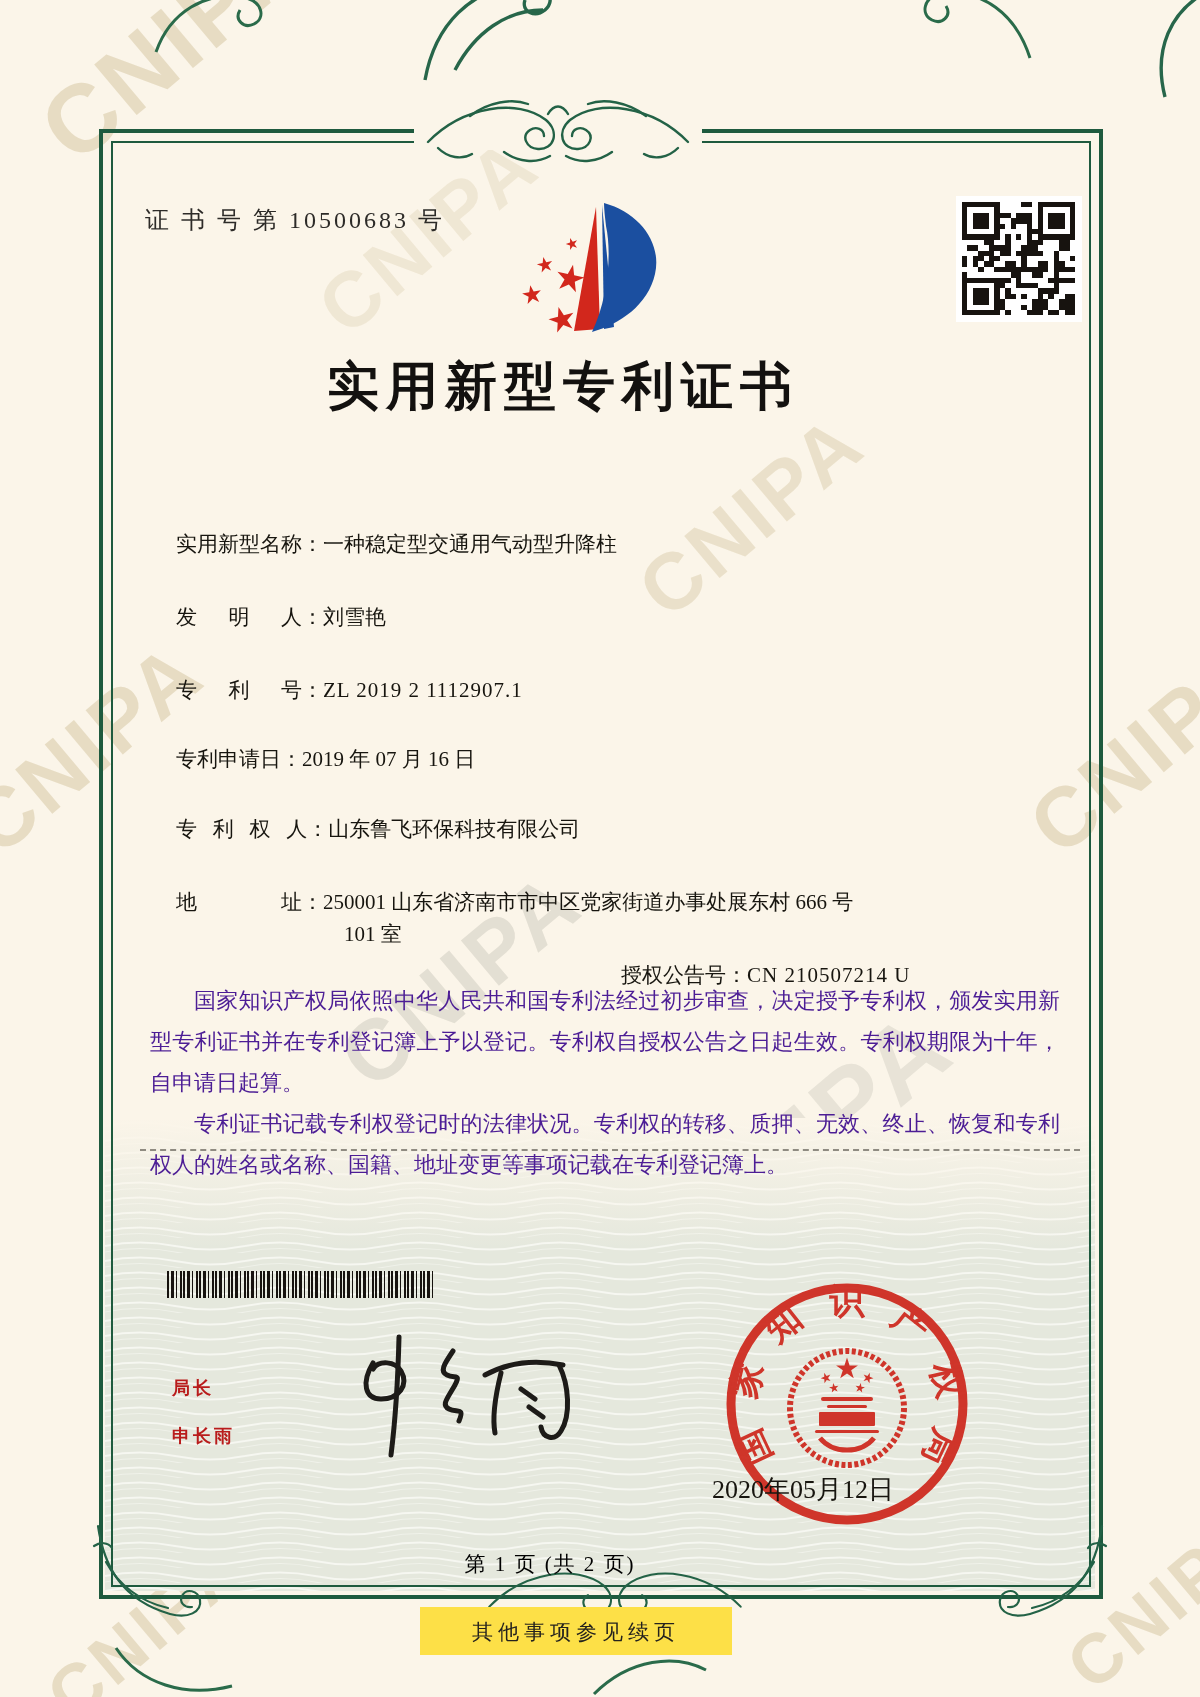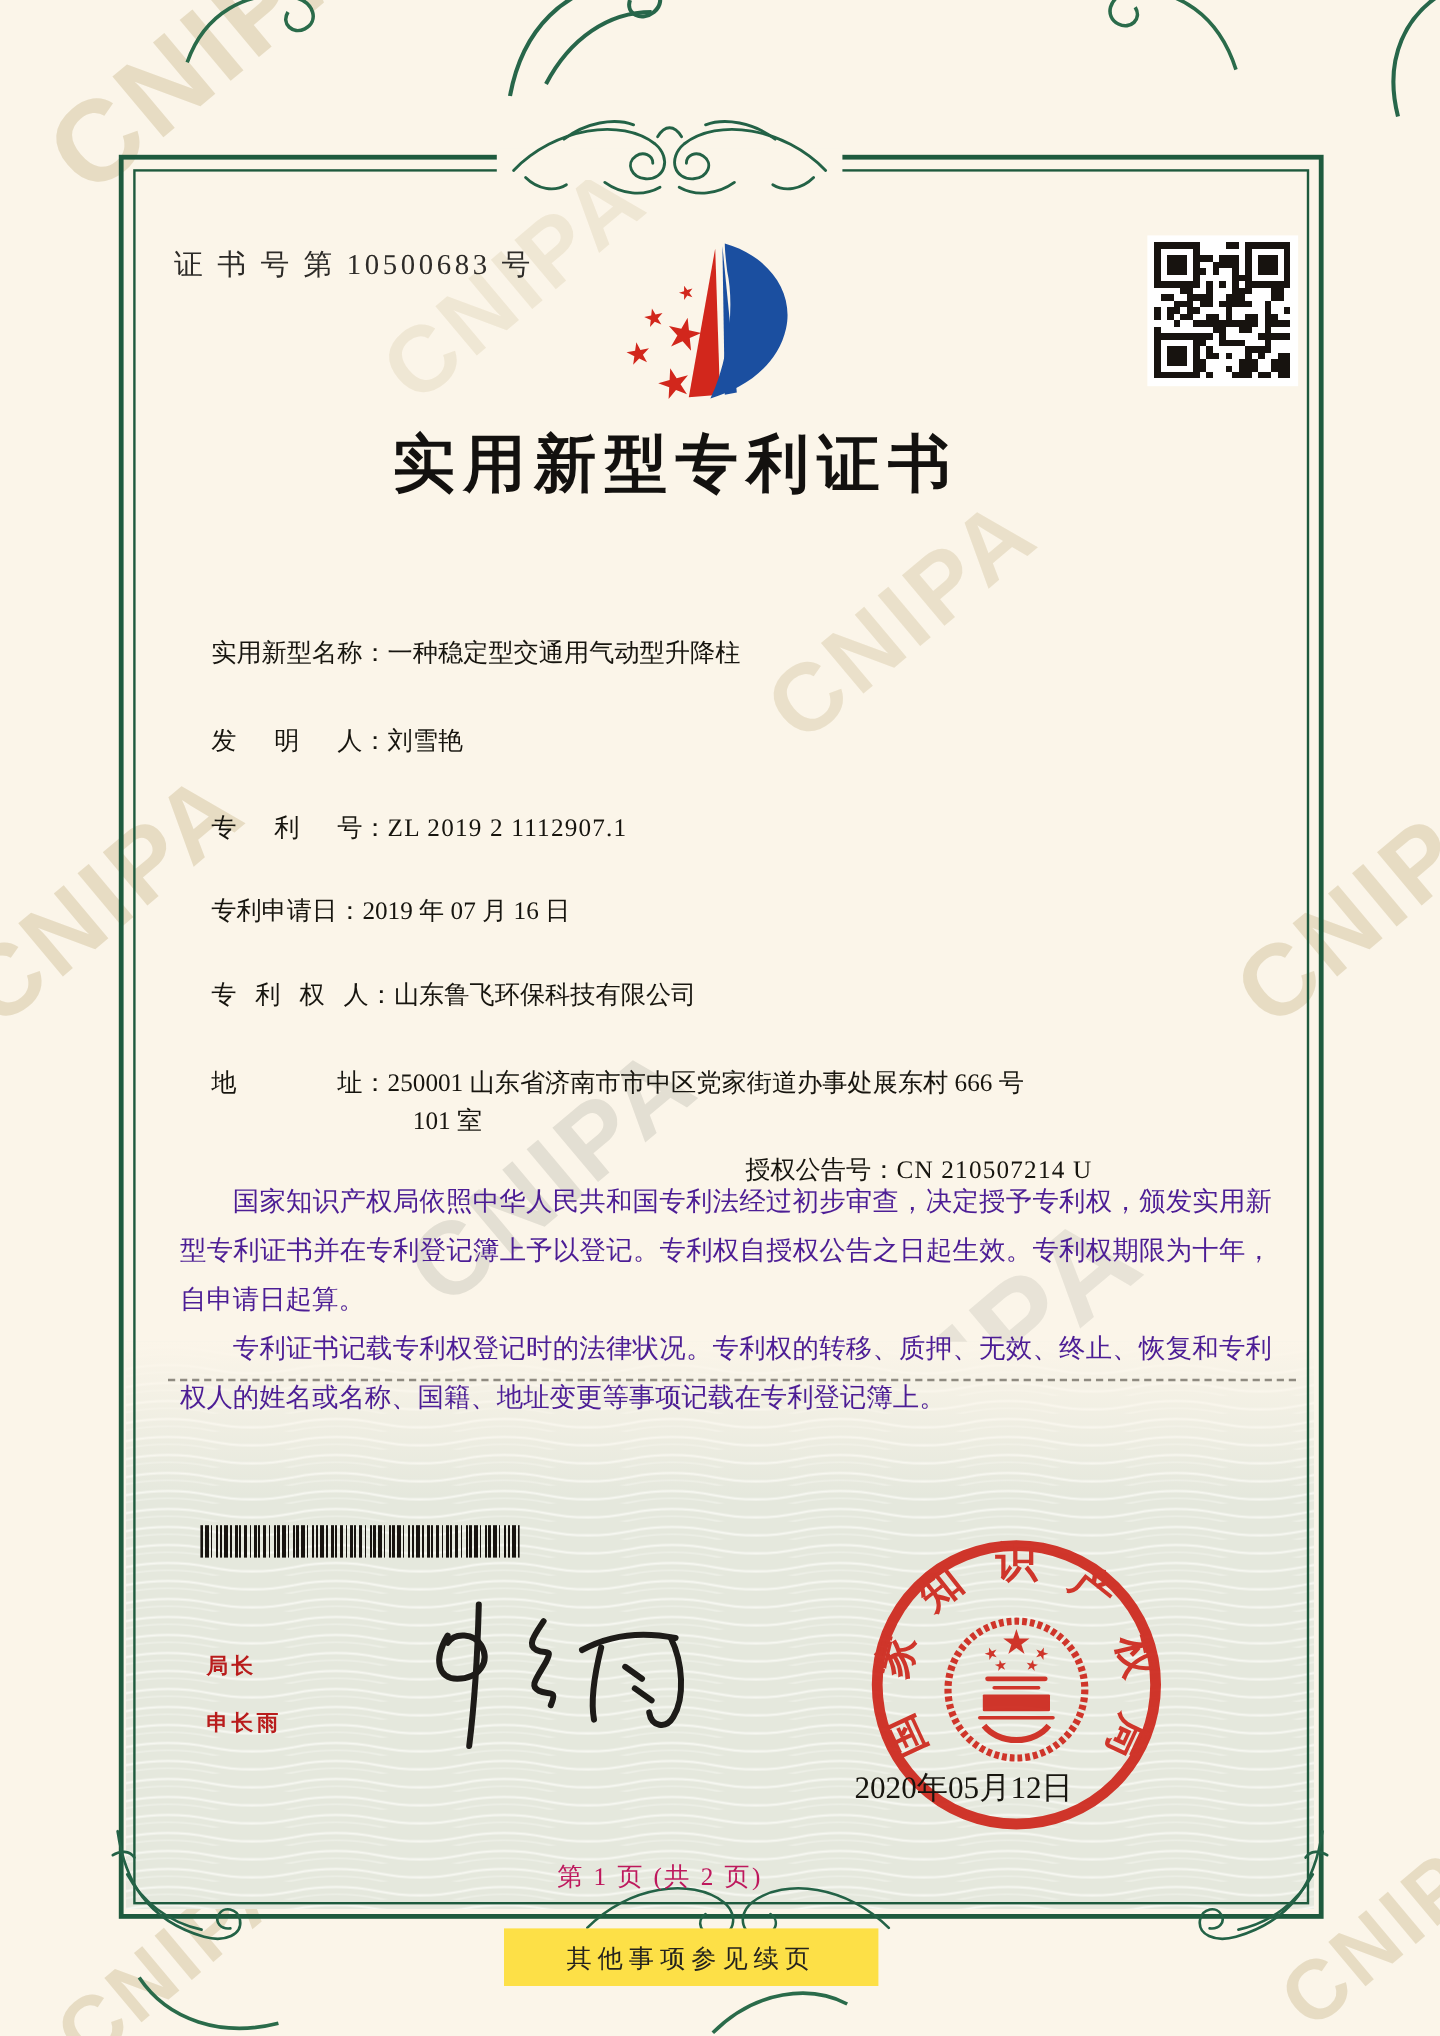--- a/index.html
+++ b/index.html
@@ -52,21 +52,21 @@
       font-family:"Liberation Sans","DejaVu Sans",sans-serif;letter-spacing:3px;}
   .sig-svg{position:absolute;left:335px;top:1333px;width:250px;height:125px;}
   
   .seal{position:absolute;left:716px;top:1266px;width:262px;height:276px;opacity:.93;}
   .seal-char{font-size:35px;font-weight:700;fill:#ce281d;text-anchor:middle;
       font-family:"Liberation Serif","DejaVu Serif",serif;}
   .seal-date{position:absolute;left:698px;top:1472px;width:210px;text-align:center;
       font-size:26px;color:#17150f;white-space:pre;}
   
   .page-info{position:absolute;left:150px;top:1550px;width:800px;text-align:center;
-      font-size:21px;letter-spacing:2px;color:#be185d;}
+      font-size:21px;letter-spacing:2px;color:#000000;}
   .cont-band{position:absolute;left:420px;top:1607px;width:312px;height:48px;background:#fde047;}
   .cont-note{position:absolute;left:0;top:11px;width:100%;text-align:center;
       font-size:21px;letter-spacing:5px;color:#24221e;}
   svg{display:block;}
 </style>
 </head>
 <body>
 
 <div class="page">
 

